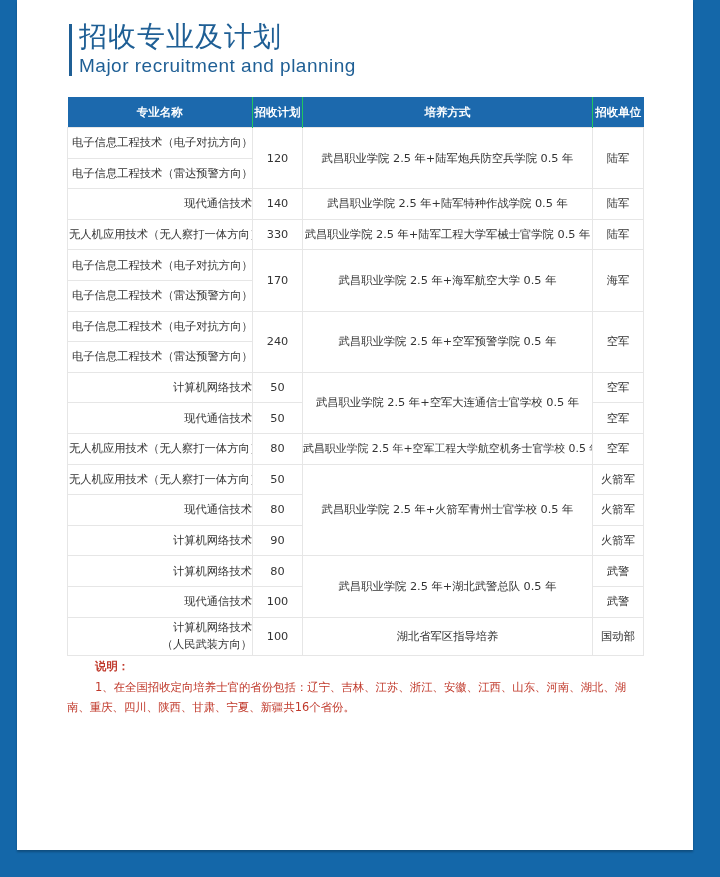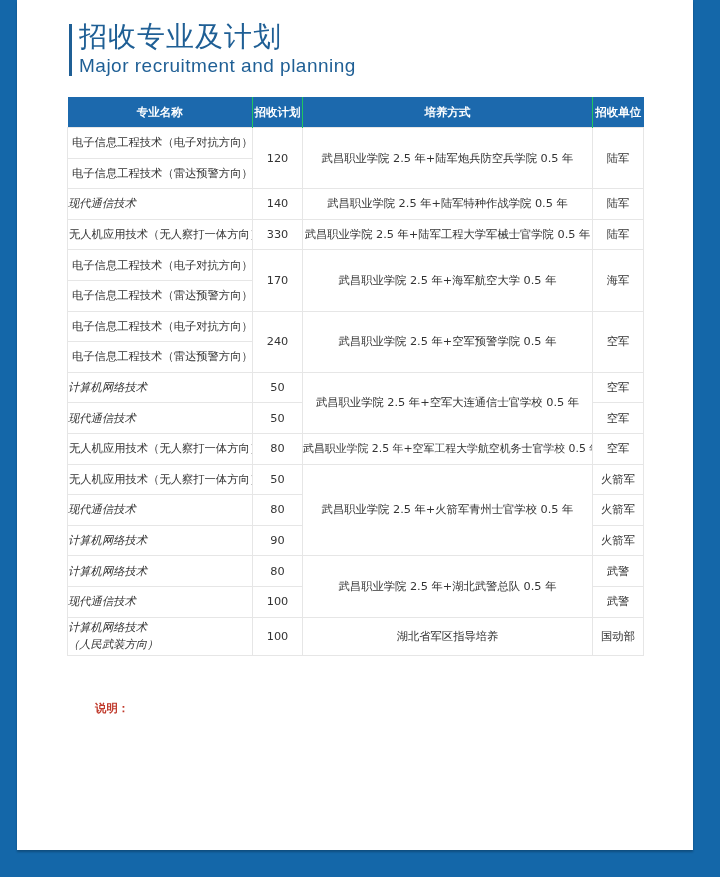--- a/index.html
+++ b/index.html
@@ -11,25 +11,25 @@
   .title-cn { position:absolute; left:79px; top:20px; font-size:28px; color:#1f5f95; letter-spacing:1px; line-height:34px; white-space:nowrap; }
   .title-en { position:absolute; left:79px; top:54px; font-size:19px; color:#1f5f95; letter-spacing:0.5px; line-height:24px; white-space:nowrap; font-family:"Liberation Sans", sans-serif; }
 
   table.plan { position:absolute; left:67px; top:97px; width:576px; border-collapse:collapse; table-layout:fixed; }
   table.plan th { background:#1c69ad; color:#fff; font-weight:bold; font-size:11.5px; height:30px; padding:0;
                   border-right:1px solid #22c55e; text-align:center; }
   table.plan th:last-child { border-right:none; }
   table.plan td { border:1px solid #e6e6e6; font-size:11.3px; color:#333; text-align:center; padding:0; height:29.6px;
                   white-space:nowrap; overflow:hidden; }
   table.plan td.major { text-align:right; padding-left:4px; }
-  table.plan td.major.center { text-align:left; padding-left:0;font-style:italic; }
+  table.plan td.major.center { text-align:right; padding-left:0; }
   table.plan td.major .l2 { display:block; }
 
   .notes { position:absolute; left:67px; top:656px; width:578px; color:#c0392b; font-size:11.4px; line-height:20.5px; }
-  .notes .head { padding-left:28px; font-weight:bold;margin-top:42px; }
+  .notes .head { padding-left:28px; font-weight:bold; }
   .notes p { margin:0; text-indent:28px; }
 </style>
 </head>
 <body>
 
 <div class="card"></div>
 
 <div class="title-bar"></div>
 <div class="title-cn">招收专业及计划</div>
 <div class="title-en">Major recruitment and planning</div>
@@ -140,13 +140,14 @@
       </td>
       <td>100</td>
       <td>湖北省军区指导培养</td>
       <td>国动部</td>
     </tr>
   </tbody>
 </table>
 
 <div class="notes">
   <div class="head">说明：</div>
+  <p>1、在全国招收定向培养士官的省份包括：辽宁、吉林、江苏、浙江、安徽、江西、山东、河南、湖北、湖南、重庆、四川、陕西、甘肃、宁夏、新疆共16个省份。</p>
 </div>
 
 </body></html>

